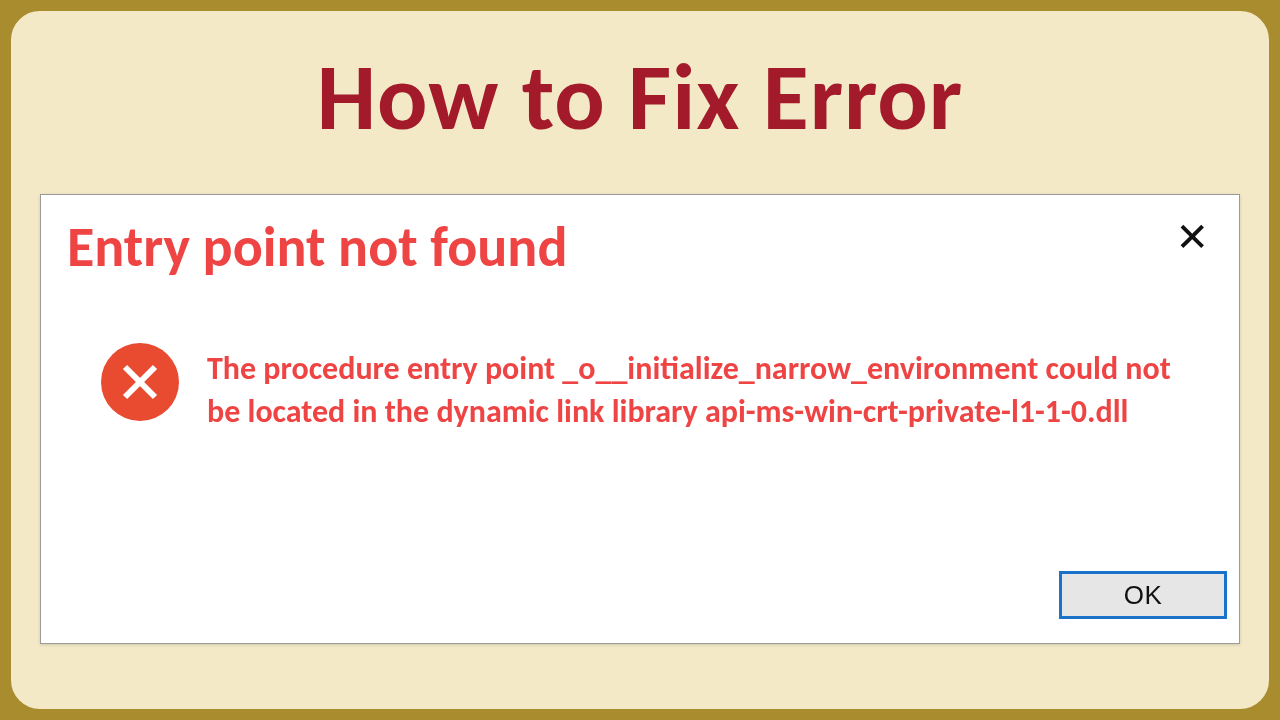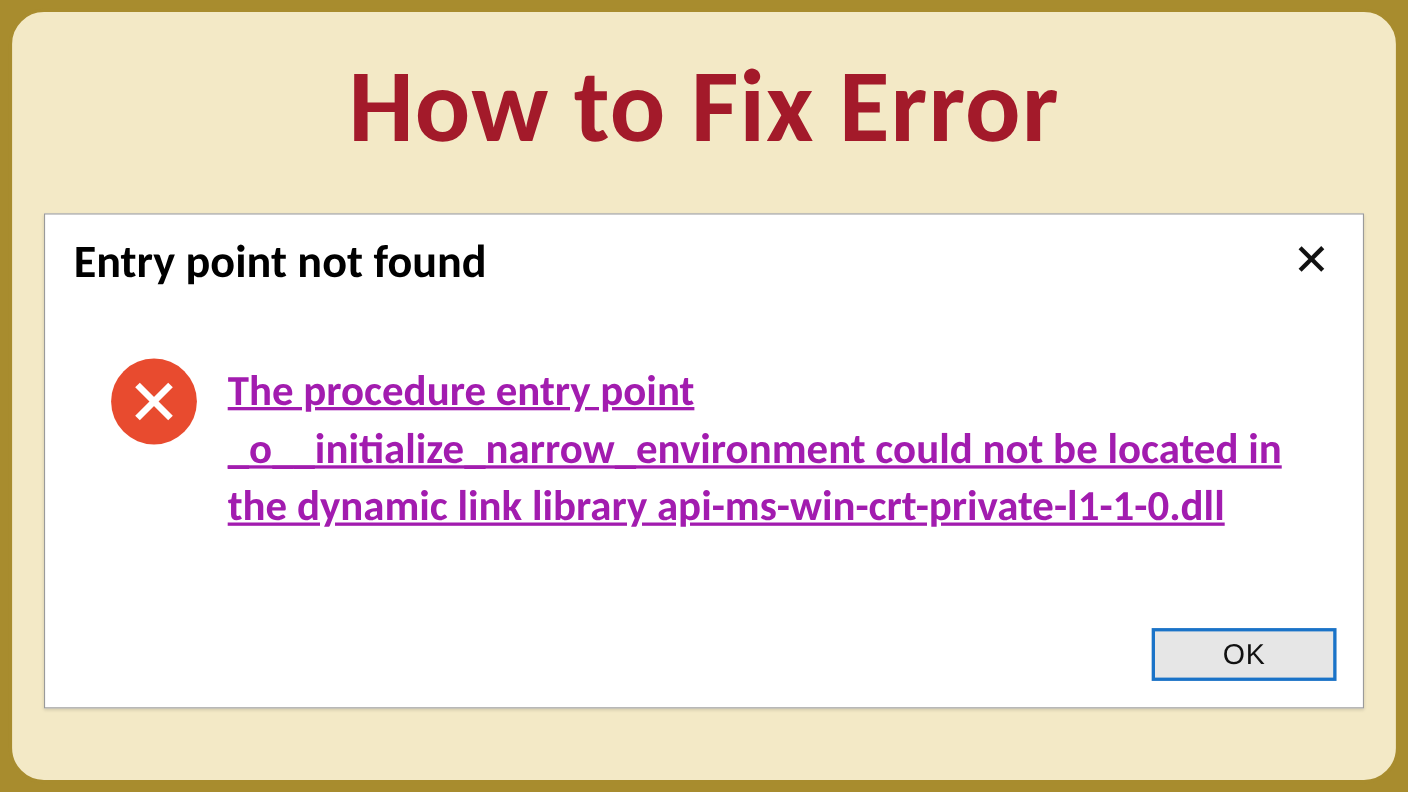--- a/index.html
+++ b/index.html
@@ -40,23 +40,23 @@
     position: relative;
     box-shadow: 0 1px 3px rgba(0,0,0,0.15);
   }
   .dialog-header {
     display: flex;
     align-items: flex-start;
     justify-content: space-between;
     padding: 18px 26px 10px 26px;
   }
   .dialog-title {
-    font-size: 42px;
+    font-size: 56px;
     font-weight: 700;
-    color: #000000;
+    color: #ef4444;
     font-family: "Calibri", "Segoe UI", Arial, sans-serif;
   }
   .close-btn {
     font-size: 40px;
     font-weight: 400;
     color: #111;
     line-height: 1;
     margin-top: 4px;
     margin-right: 4px;
     font-family: Arial, sans-serif;
@@ -74,31 +74,30 @@
     border-radius: 50%;
     background: #e84b2f;
     display: flex;
     align-items: center;
     justify-content: center;
     flex: 0 0 auto;
     margin-top: 2px;
   }
   .error-icon svg { display: block; }
   .dialog-message {
-    font-size: 39px;
+    font-size: 32px;
     font-weight: 600;
-    color: #a21caf;
+    color: #ef4444;
     line-height: 1.35;
     padding-top: 6px;
     font-family: "Calibri", "Segoe UI", Arial, sans-serif;
-    text-decoration: underline;
   }
   .dialog-footer {
     position: absolute;
-    right: 24px;
+    right: 12px;
     bottom: 24px;
   }
   .ok-button {
     width: 168px;
     height: 48px;
     background: #e6e6e6;
     border: 3px solid #1a73c8;
     font-size: 26px;
     font-family: "Segoe UI", Arial, sans-serif;
     color: #111;

